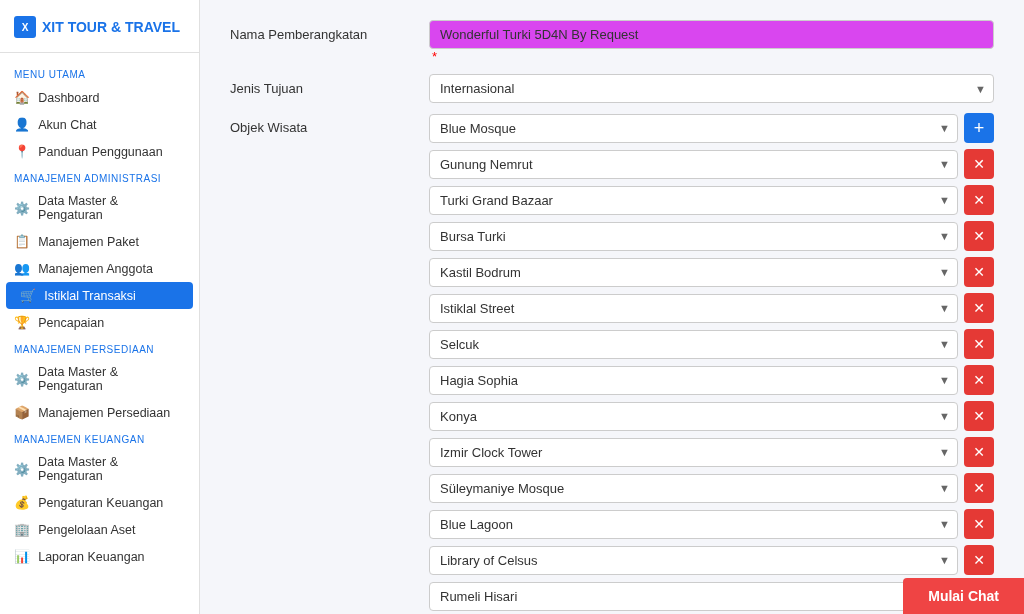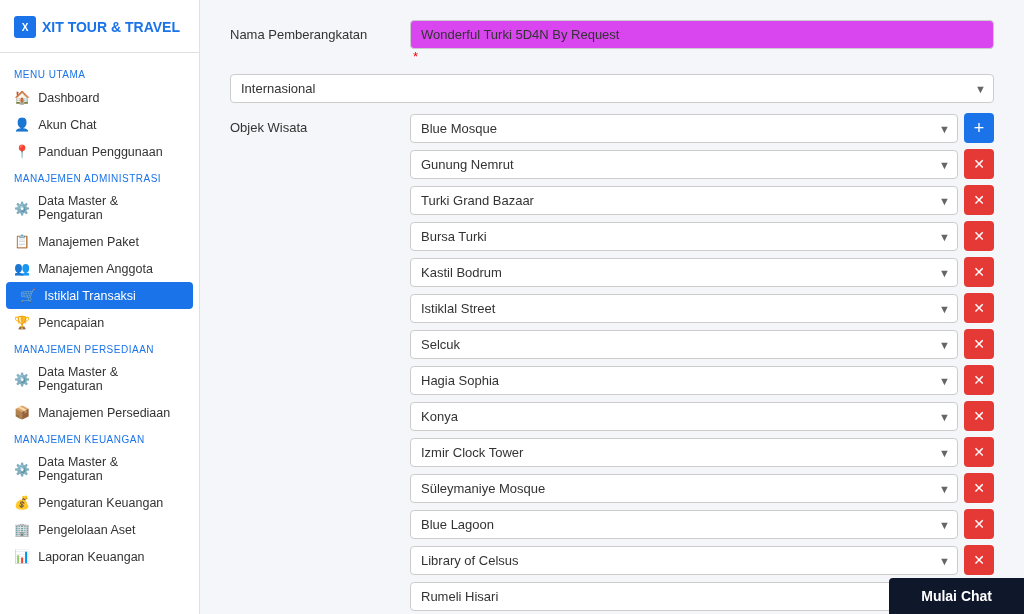--- a/index.html
+++ b/index.html
@@ -63,21 +63,21 @@
       flex: 1;
       overflow-y: auto;
       padding: 20px 30px;
       background: #f5f6fa;
     }
 
     .form-row {
       display: flex;
       align-items: flex-start;
       margin-bottom: 10px;
-      gap: 0;
+      gap: 19px;
     }
     .form-label {
       width: 180px;
       min-width: 180px;
       font-size: 13px;
       color: #333;
       padding-top: 7px;
       font-weight: 500;
     }
     .form-control-wrap {
@@ -117,21 +117,21 @@
       right: 8px;
       top: 50%;
       transform: translateY(-50%);
       pointer-events: none;
       color: #666;
       font-size: 11px;
     }
 
     .objek-row {
       display: flex;
-      align-items: flex-end;
+      align-items: center;
       gap: 6px;
       margin-bottom: 6px;
     }
     .objek-select-wrap {
       flex: 1;
       position: relative;
     }
     .btn-add {
       background: #1a73e8;
       color: white;
@@ -159,24 +159,24 @@
       align-items: center;
       justify-content: center;
       flex-shrink: 0;
     }
 
     
     .chat-float {
       position: fixed;
       bottom: 0;
       right: 0;
-      background: #0f172a;
+      background: #ef4444;
       color: white;
       border: none;
-      padding: 10px 32px;
+      padding: 10px 25px;
       font-size: 14px;
       font-weight: bold;
       cursor: pointer;
       border-radius: 4px 0 0 0;
     }
 
     
     ::-webkit-scrollbar { width: 5px; }
     ::-webkit-scrollbar-track { background: #f1f1f1; }
     ::-webkit-scrollbar-thumb { background: #ccc; border-radius: 3px; }
@@ -263,20 +263,21 @@
 
   <div class="form-row">
     <div class="form-label">Nama Pemberangkatan</div>
     <div class="form-control-wrap">
       <input type="text" class="form-input" value="Wonderful Turki 5D4N By Request" style="">
       <span class="required-star">*</span>
     </div>
   </div>
 
   <div class="form-row">
+    <div class="form-label">Jenis Tujuan</div>
     <div class="form-control-wrap">
       <div class="select-wrapper">
         <select class="form-select">
           <option>Internasional</option>
           <option>Domestik</option>
         </select>
         <span class="select-arrow">▼</span>
       </div>
     </div>
   </div>

